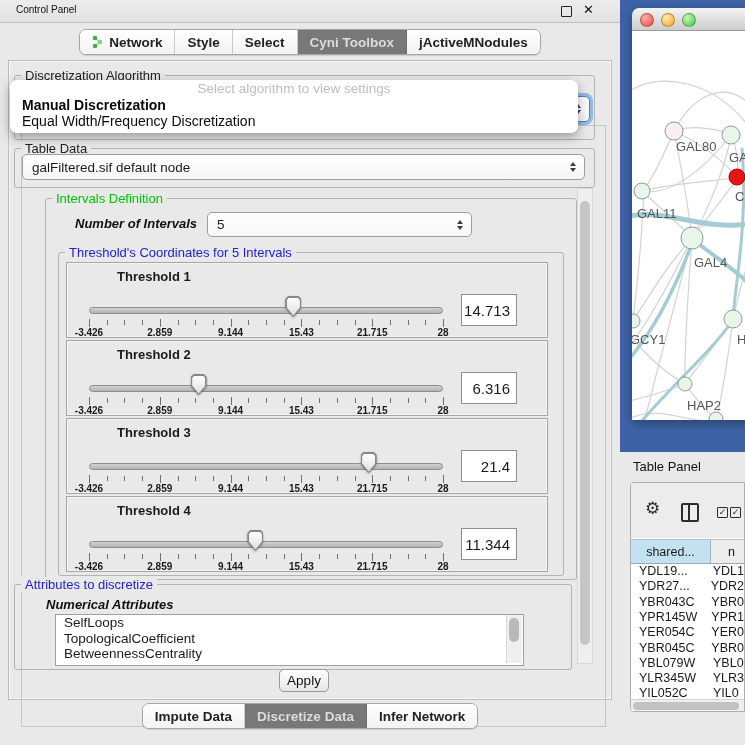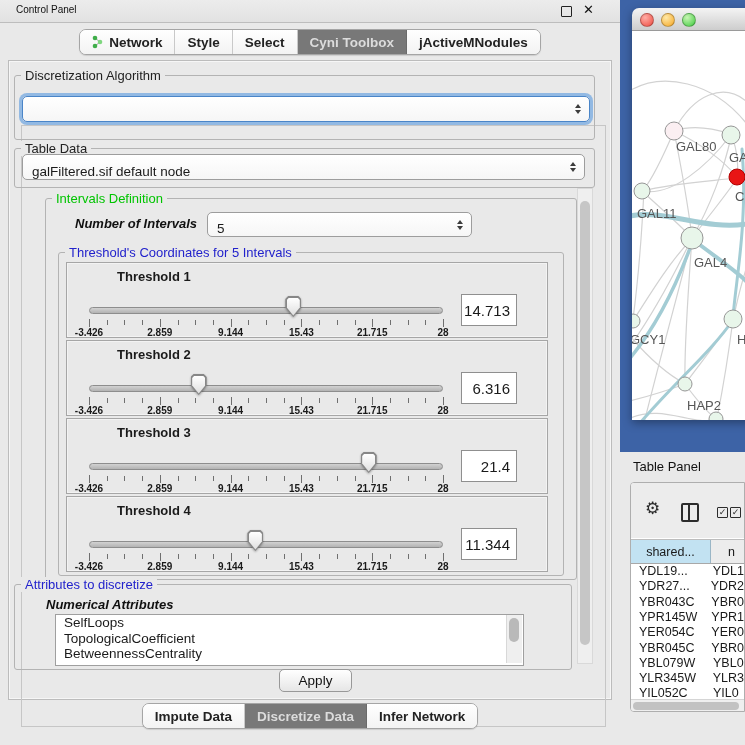--- a/index.html
+++ b/index.html
@@ -18,21 +18,21 @@
   .seg{display:flex;align-items:center;padding:0 12px;font-size:13.5px;font-weight:600;color:#222;border-right:1px solid #c9c9c9;background:linear-gradient(#ffffff,#f3f3f3);white-space:nowrap;}
   .seg:last-child{border-right:none;}
   .seg.selected{background:#787878;color:#dcdcdc;border-right-color:#6b6b6b;}
   .neticon{margin-right:6px;}
   .outer-panel{position:absolute;left:8px;top:60px;width:602px;height:638px;border:1px solid #bcbcbc;box-shadow:inset 0 0 0 1px #f6f6f6;background:#e9e9e9;}
   .scrollpane{position:absolute;left:12px;top:64px;width:583px;height:600px;border:1px solid #c6c6c6;}
   .group{position:absolute;border:1px solid #b3b3b3;border-radius:3px;}
   .group-title{position:absolute;top:-8px;left:6px;background:#e9e9e9;padding:0 4px;font-size:13px;color:#222;white-space:nowrap;}
   .group-title.green{color:#00c400;}
   .group-title.blue{color:#2222cc;}
-  .combo{position:absolute;background:linear-gradient(#ffffff,#f6f6f6);border:1px solid #9d9d9d;border-radius:5px;display:flex;align-items:flex-end;font-size:13.5px;padding:0 22px 0 9px;box-sizing:border-box;}
+  .combo{position:absolute;background:linear-gradient(#ffffff,#f6f6f6);border:1px solid #9d9d9d;border-radius:5px;display:flex;align-items:center;font-size:13.5px;padding:0 22px 0 9px;box-sizing:border-box;}
   .combo .arrows{position:absolute;right:8px;top:50%;transform:translateY(-50%);display:flex;flex-direction:column;gap:2px;}
   .arr-up{width:0;height:0;border-left:3.5px solid transparent;border-right:3.5px solid transparent;border-bottom:4.5px solid #3c3c3c;}
   .arr-dn{width:0;height:0;border-left:3.5px solid transparent;border-right:3.5px solid transparent;border-top:4.5px solid #3c3c3c;}
   .algo-combo{left:22px;top:96px;width:568px;height:26px;z-index:5;border:1px solid #4a85c8;box-shadow:0 0 0 3px rgba(100,160,225,.65);}
   .popup{position:absolute;left:10px;top:80px;width:568px;height:53px;background:#fff;border-radius:7px;box-shadow:0 4px 12px rgba(0,0,0,.35);z-index:30;overflow:hidden;}
   .popup-hint{text-align:center;color:#bdbdbd;font-size:13.5px;line-height:18px;height:18px;}
   .popup-item{font-size:14px;line-height:15.5px;padding-left:12px;color:#0a0a0a;white-space:nowrap;}
   .popup-item.bold{font-weight:bold;}
   .bold-label{position:absolute;font-size:13px;font-weight:bold;color:#111;white-space:nowrap;font-style:italic;}
   .tpanel{position:absolute;left:66px;width:482px;height:76px;background:#e9e9e9;border:1px solid #a6a6a6;box-shadow:inset 0 0 0 1px #f3f3f3;box-sizing:border-box;}
@@ -45,21 +45,21 @@
   .tick.major{top:56px;height:8px;}
   .tick.minor{top:57px;height:5px;}
   .ticklabel{position:absolute;top:64px;transform:translateX(-50%);font-size:10px;font-weight:bold;color:#1a1a1a;white-space:nowrap;}
   .valuebox{position:absolute;left:394px;top:31px;width:56px;height:32px;background:#fff;border:1px solid #8f8f8f;font-size:15px;display:flex;align-items:center;justify-content:flex-end;padding-right:6px;box-sizing:border-box;}
   .listbox{position:absolute;left:55px;top:614px;width:467px;height:50px;background:#fff;border:1px solid #9f9f9f;overflow:hidden;font-size:13.5px;}
   .listitem{height:15.5px;line-height:15.5px;padding-left:8px;white-space:nowrap;}
   .list-vscroll{position:absolute;left:506px;top:615px;width:15px;height:48px;background:#efefef;border-left:1px solid #d8d8d8;}
   .list-vthumb{position:absolute;left:2px;top:3px;width:10px;height:24px;border-radius:5px;background:#b9b9b9;}
   .main-scroll{position:absolute;left:577px;top:188px;width:16px;height:476px;background:#efefef;border:1px solid #d9d9d9;box-sizing:border-box;}
   .main-thumb{position:absolute;left:2px;top:12px;width:10px;height:444px;border-radius:5px;background:#c6c6c6;}
-  .apply-btn{position:absolute;left:279px;top:669px;width:73px;height:23px;background:linear-gradient(#ffffff,#e6e6e6);border:1px solid #989898;border-radius:5px;font-size:13.5px;font-family:inherit;color:#111;}
+  .apply-btn{position:absolute;left:279px;top:669px;width:50px;height:23px;background:linear-gradient(#ffffff,#e6e6e6);border:1px solid #989898;border-radius:5px;font-size:13.5px;font-family:inherit;color:#111;}
   
   .desktop-blue{position:absolute;left:620px;top:0;width:125px;height:452px;background:#3d63a6;}
   .mac-window{position:absolute;left:632px;top:8px;width:120px;height:412px;border-radius:7px 7px 0 0;overflow:hidden;box-shadow:0 3px 10px rgba(0,0,0,.35);}
   .mac-titlebar{position:relative;height:22px;background:linear-gradient(#f4f4f4,#cdcdcd);border-bottom:1px solid #9a9a9a;}
   .light{position:absolute;top:5px;width:12px;height:12px;border-radius:50%;border:0.5px solid rgba(0,0,0,.25);}
   .light.red{left:8px;background:radial-gradient(circle at 35% 30%,#ffada5,#ee4a40);}
   .light.yellow{left:29px;background:radial-gradient(circle at 35% 30%,#ffe9a8,#f5a623);}
   .light.green{left:50px;background:radial-gradient(circle at 35% 30%,#c8f5b4,#3ecb3e);}
   .net-canvas{position:relative;height:390px;background:#fff;overflow:hidden;}
   .netlabel{font-size:13px;fill:#565656;font-family:"Liberation Sans","DejaVu Sans",sans-serif;}
@@ -128,20 +128,27 @@
     <div class="group" style="left:14px;top:75px;width:579px;height:63px;">
       <span class="group-title">Discretization Algorithm</span>
     </div>
     <div class="combo algo-combo">
       <span class="arrows">
           <span class="arr-up"></span>
           <span class="arr-dn"></span>
         </span>
     </div>
 
+    <div class="popup">
+      <div class="popup-hint">Select algorithm to view settings</div>
+      <div id="popup-options">
+          <div class="popup-item bold">Manual Discretization</div>
+          <div class="popup-item">Equal Width/Frequency Discretization</div>
+        </div>
+    </div>
 
     <div class="group" style="left:14px;top:148px;width:579px;height:38px;">
       <span class="group-title">Table Data</span>
     </div>
     <div class="combo" style="left:22px;top:154px;width:563px;height:26px;">
       <span>galFiltered.sif default node</span>
       <span class="arrows">
           <span class="arr-up"></span>
           <span class="arr-dn"></span>
         </span>

